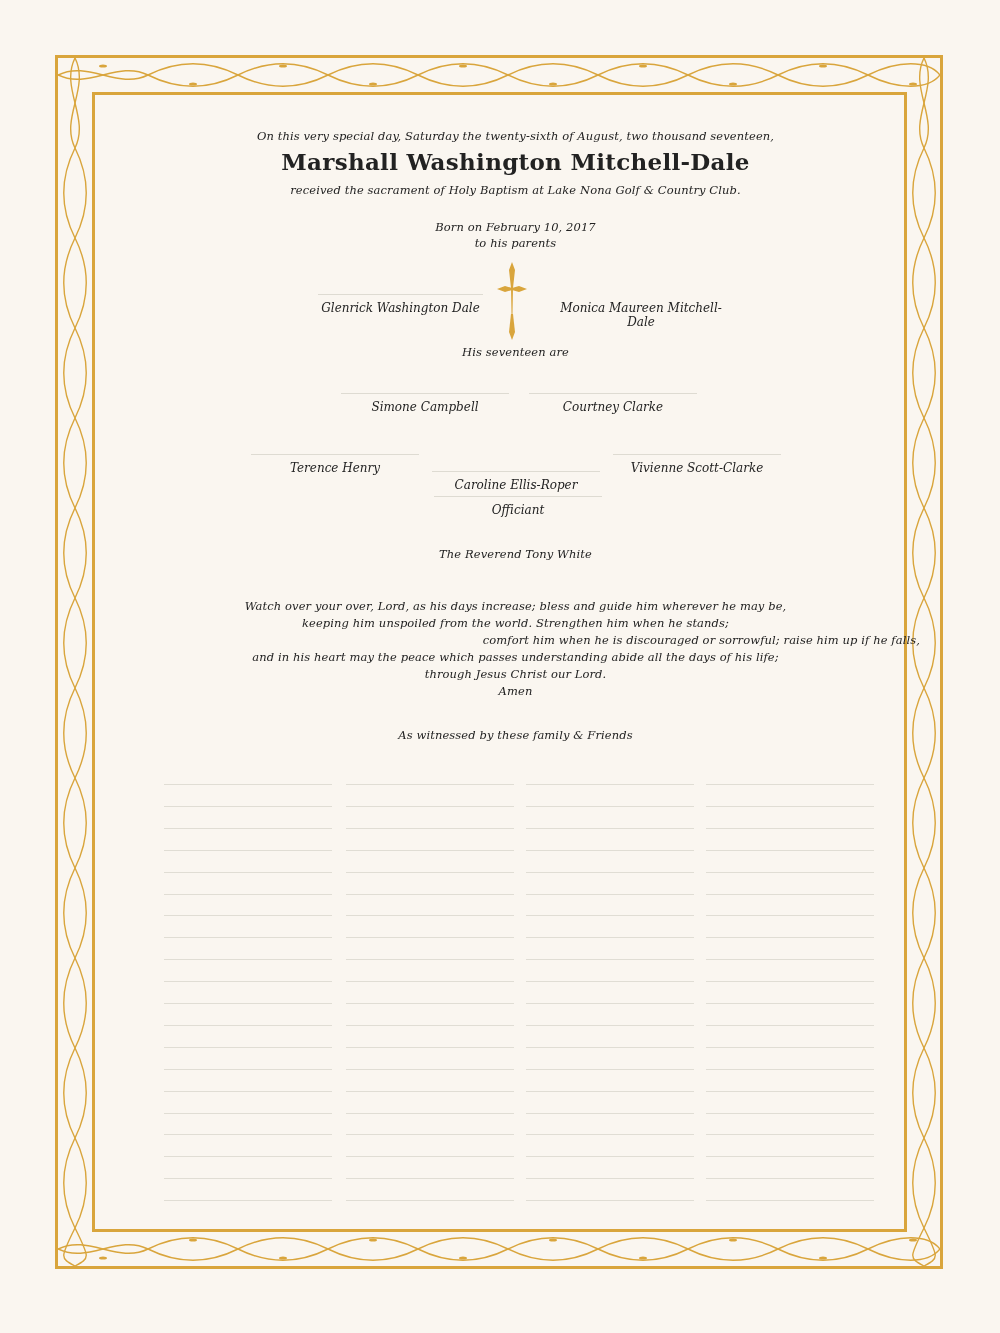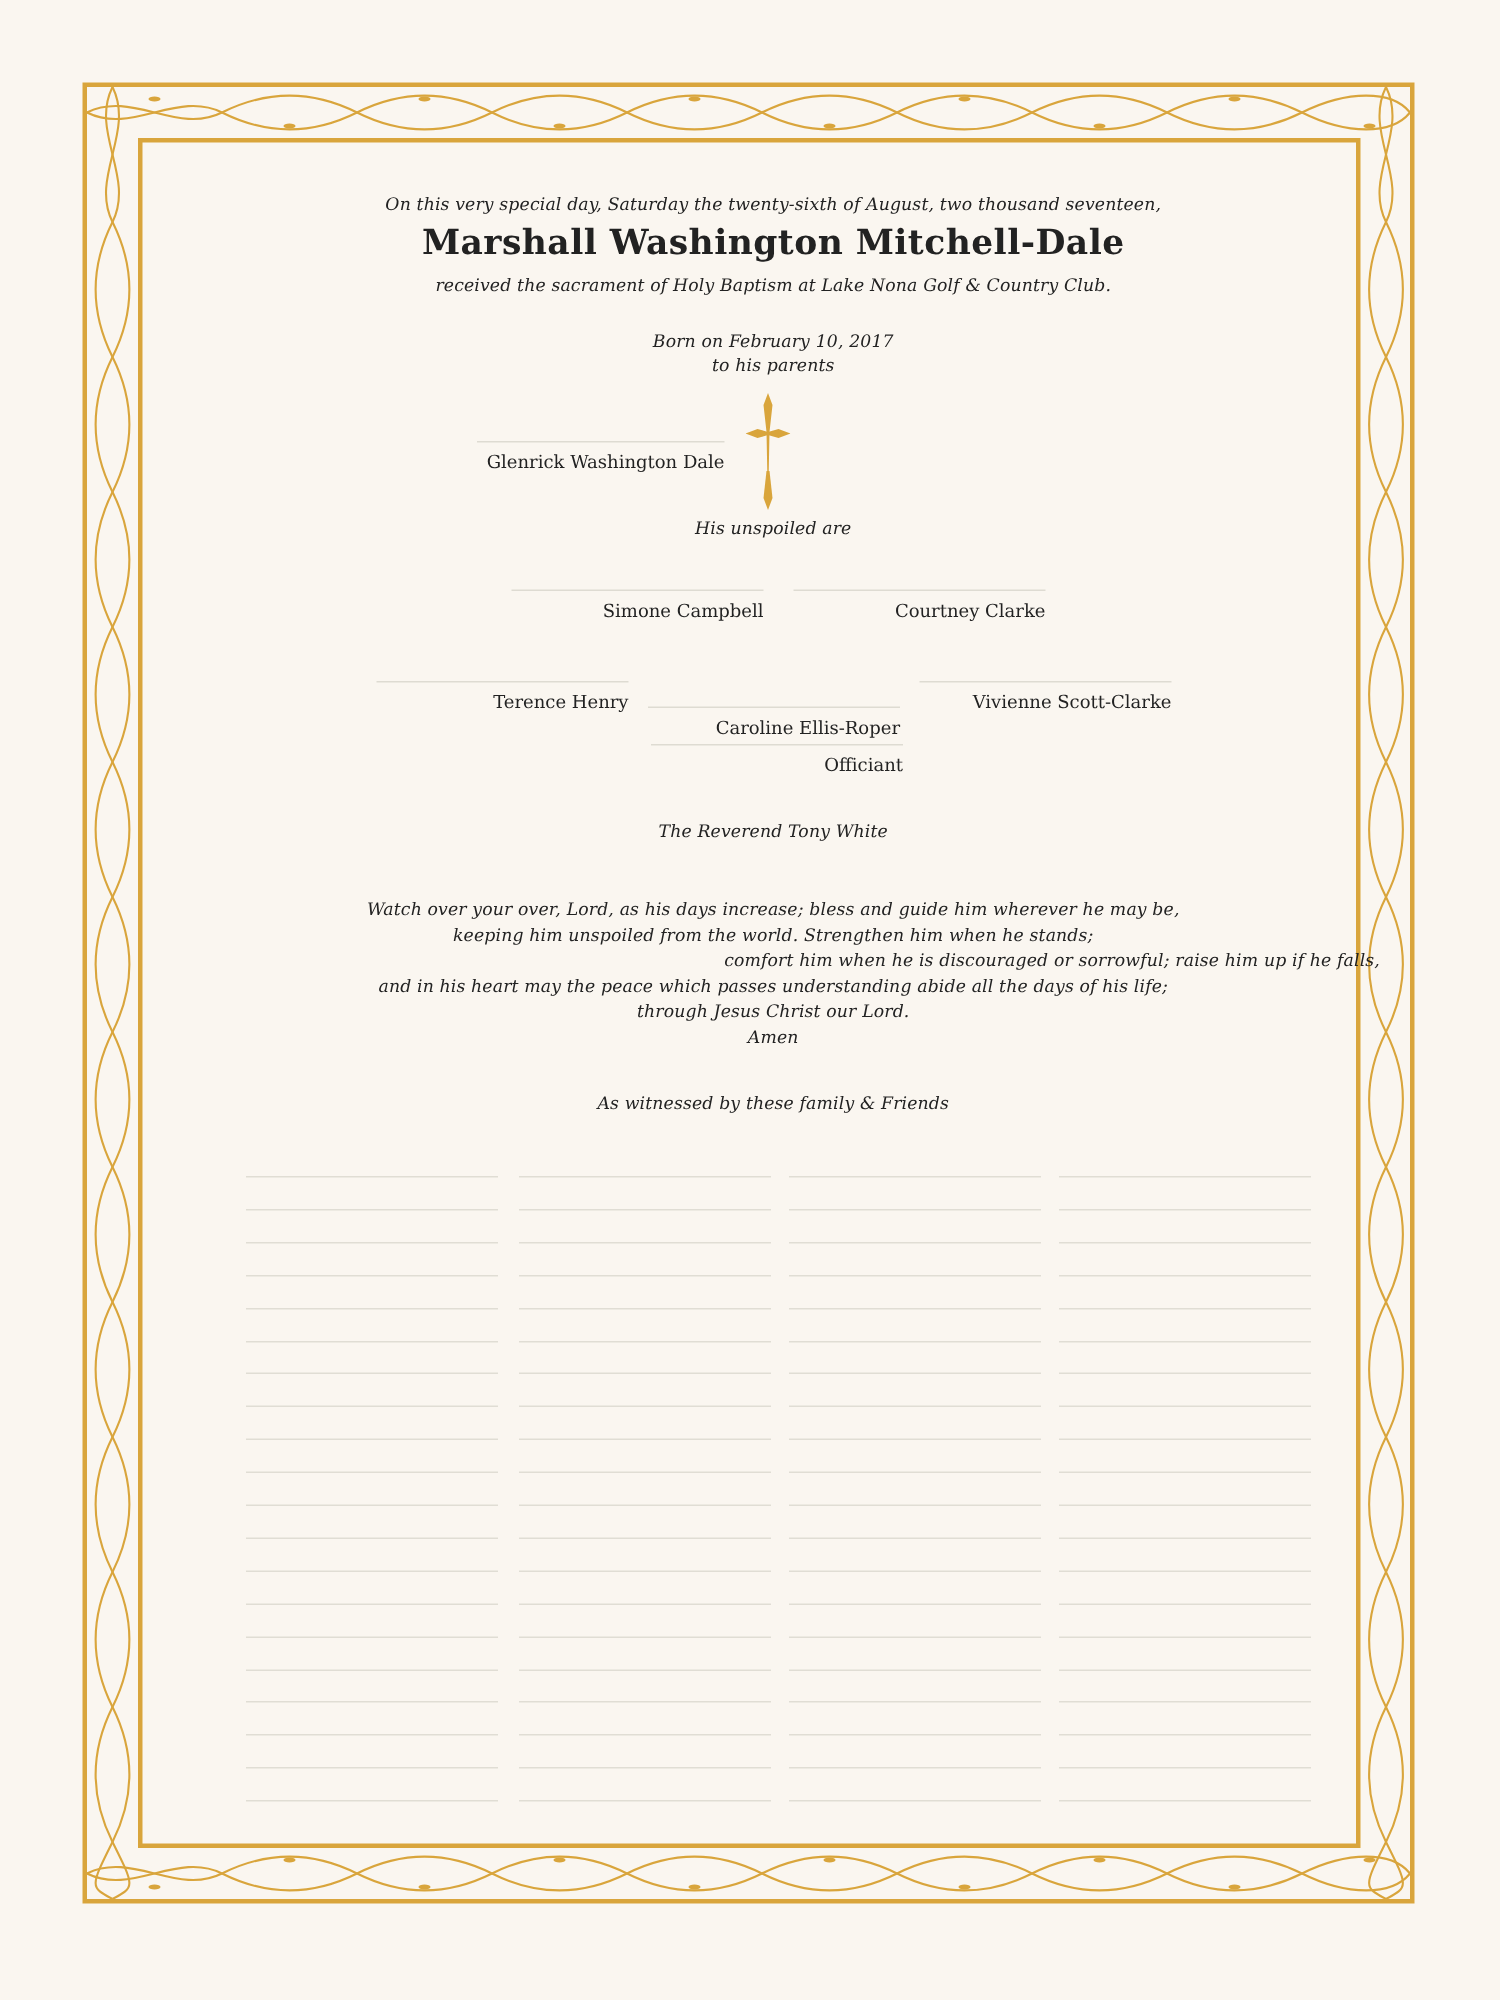--- a/index.html
+++ b/index.html
@@ -18,21 +18,21 @@
   .border-band { position:absolute; overflow:hidden; }
   .band-top { left:58px; top:58px; width:882px; height:34px; }
   .band-bottom { left:58px; top:1232px; width:882px; height:34px; }
   .band-left { left:58px; top:58px; width:34px; height:1208px; }
   .band-right { left:907px; top:58px; width:34px; height:1208px; }
   .band svg { display:block; }
   .content { position:absolute; left:95px; top:95px; width:809px; height:1134px;margin-left:16px; }
   .ln { position:absolute; left:0; width:100%; text-align:center; font-style:italic; }
   .t-small { font-size:11.5px; letter-spacing:0.1px; }
   .t-name { font-size:23px; font-weight:bold; font-style:normal; letter-spacing:0.3px; }
-  .sig { position:absolute; text-align:right; font-size:12px; }
+  .sig { position:absolute; text-align:center; font-style:italic; font-size:12px; }
   .sig .rule { height:1px; background:#dedbd2; margin-bottom:6px; }
   .cross { position:absolute; left:386px; top:167px; width:30px; height:78px; }
   .witness-grid { position:absolute; left:53px; top:689px; }
   .wl { position:absolute; height:1px; background:#e0ddd4; width:168px; }
 </style>
 </head>
 <body>
 
 <div class="outer-frame"></div>
 
@@ -107,22 +107,26 @@
     <div class="rule"></div>
     <div>Glenrick Washington Dale</div>
   </div>
   <svg class="cross" viewBox="0 0 30 78">
     <g fill="#d9a53c">
       <path d="M15 0 L18 8 L16 26 L15 78 L14 26 L12 8 Z"></path>
       <path d="M15 78 L12 70 L14 52 L16 52 L18 70 Z"></path>
       <path d="M0 27 L8 24 L15 26 L22 24 L30 27 L22 30 L15 28 L8 30 Z"></path>
     </g>
   </svg>
-
-  <div class="ln t-small" style="top:250px;">His unspoiled are</div>
+  <div class="sig" style="left:440px; top:199px; width:180px;">
+    <div class="rule" style="visibility:hidden;"></div>
+    <div>Monica Maureen Mitchell-Dale</div>
+  </div>
+
+  <div class="ln t-small" style="top:250px;">His seventeen are</div>
 
   <div class="sig" style="left:230px; top:298px; width:168px;">
     <div class="rule"></div>
     <div>Simone Campbell</div>
   </div>
   <div class="sig" style="left:418px; top:298px; width:168px;">
     <div class="rule"></div>
     <div>Courtney Clarke</div>
   </div>
 

